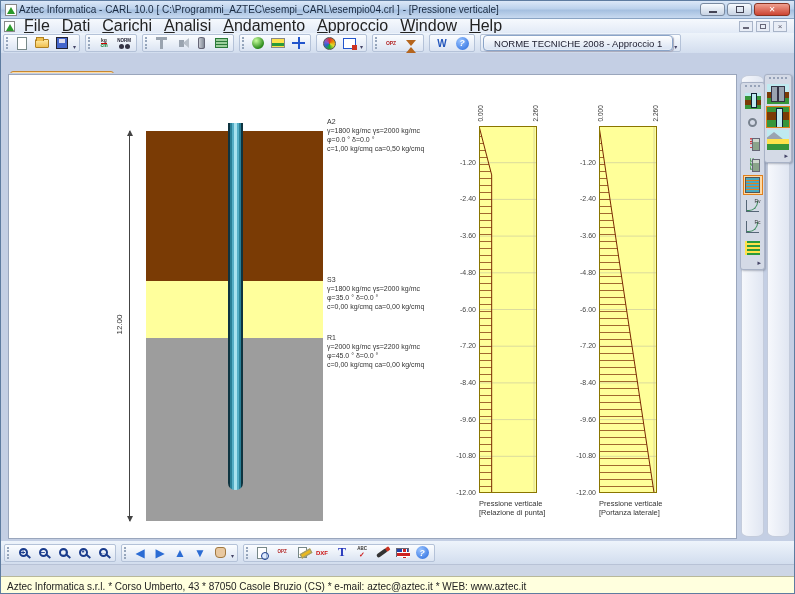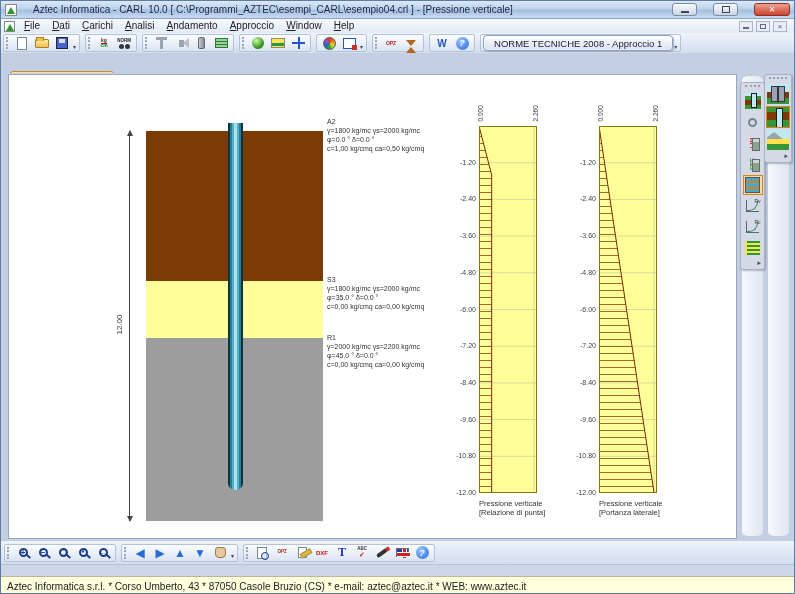--- a/index.html
+++ b/index.html
@@ -3,35 +3,35 @@
 <meta charset="utf-8">
 <style>
   * { margin:0; padding:0; box-sizing:border-box; }
   body { font-family:"Liberation Sans", sans-serif; background:#8aa4c4; }
   .window { width:795px; height:594px; position:relative; background:#c4cfe4;
             border:1px solid #5e7ca0; overflow:hidden; }
 
   
   .titlebar { position:absolute; top:0; left:0; right:0; height:18px;
     background:linear-gradient(180deg,#dce8f8 0%,#bcd2ec 45%,#a6c0e0 55%,#c8daf0 100%);
-    border-bottom:1px solid #8aa4c4; display:flex; align-items:center; padding:1px 4px; gap:16px; }
+    border-bottom:1px solid #8aa4c4; display:flex; align-items:center; padding:1px 4px; gap:2px; }
   .titlebar .title { font-size:10px; color:#1a2a40; white-space:nowrap; overflow:hidden; flex:1; }
   .logo { width:12px; height:12px; background:#fff; border:1px solid #888; position:relative; flex:none; }
   .logo::after { content:''; position:absolute; left:1px; top:2px; border-left:4px solid transparent;
     border-right:4px solid transparent; border-bottom:7px solid #2a9a2a; }
   .winbtn { height:13px; border-radius:3px; border:1px solid #7a8aa0; display:flex; align-items:center;
     justify-content:center; font-size:8px; color:#444; background:linear-gradient(#f8fbff,#c8d4e4); width:25px; }
   .winbtn.close { width:36px; background:linear-gradient(#f0a090,#cc4433); color:#fff; border-color:#883322; }
   .winbtn .minbar { width:8px; height:2px; background:#445; margin-top:5px; }
   .winbtn .maxbox { width:8px; height:7px; border:1px solid #445; }
 
   
   .menubar { position:absolute; top:18px; left:0; right:0; height:14px;
     background:linear-gradient(#f6f9fd,#e2eaf6); display:flex; align-items:center; padding:0 3px; }
-  .menu-item { font-size:10px; line-height:14px; padding:0 6px; color:#222; display:inline-block; }
+  .menu-item { font-size:16px; line-height:14px; padding:0 6px; color:#222; display:inline-block; }
   .menu-item::first-letter { text-decoration:underline; }
   .mdi-ctrls { margin-left:auto; display:flex; gap:3px; padding-right:4px; }
   .mdibtn { width:14px; height:11px; border:1px solid #a8b4c8; background:#e8edf6; display:flex;
     align-items:center; justify-content:center; font-size:8px; color:#556; }
   .mdibtn .minbar { width:6px; height:2px; background:#667; margin-top:4px; }
   .mdibtn .maxbox { width:6px; height:5px; border:1px solid #667; }
 
   
   .toolbar-top { position:absolute; top:32px; left:0; right:0; height:20px;
     background:linear-gradient(#eef4fb,#d2ddee); display:flex; align-items:center; padding:0 2px; }

